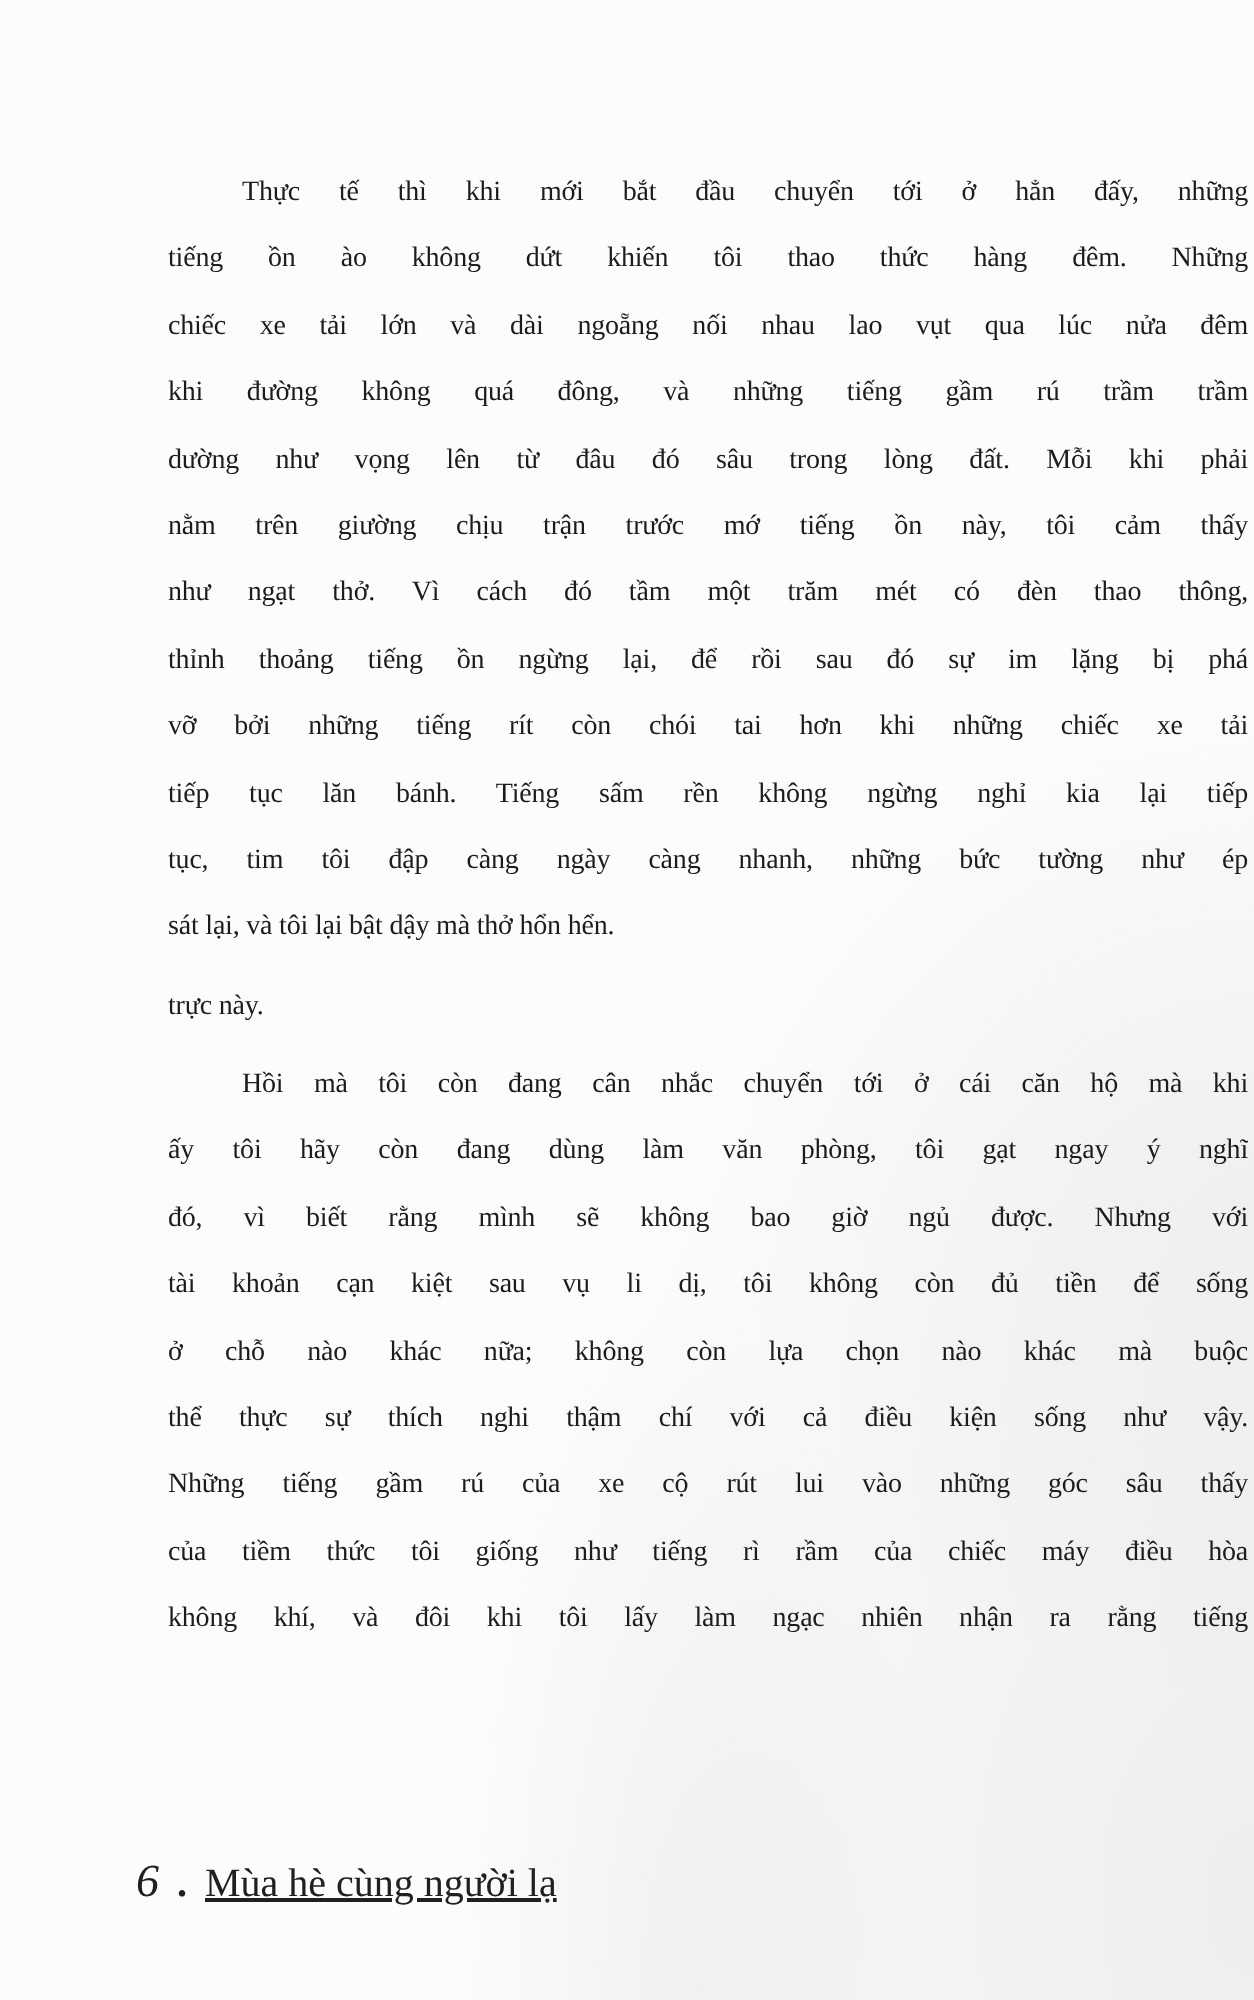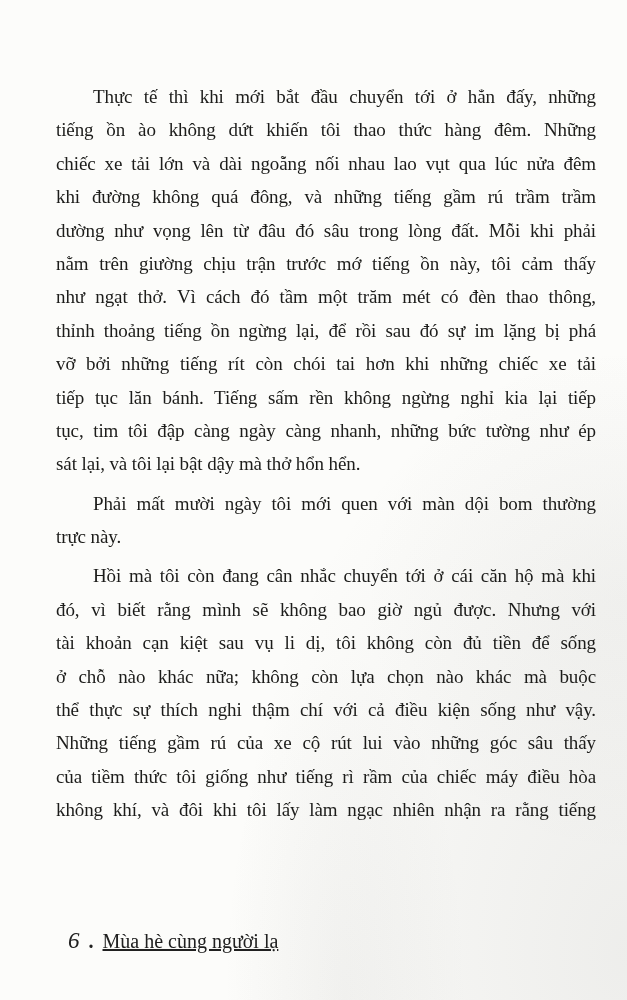--- a/index.html
+++ b/index.html
@@ -17,25 +17,25 @@
     height: 1000px;
     overflow: hidden;
     background:
       radial-gradient(ellipse at 100% 95%, rgba(110,110,105,0.10), transparent 45%),
       radial-gradient(ellipse at 100% 60%, rgba(120,120,115,0.05), transparent 30%),
       radial-gradient(ellipse at 55% 100%, rgba(120,120,115,0.06), transparent 25%),
       #fcfcfa;
   }
   .text-block {
     position: absolute;
-    left: 56px;
+    left: 84px;
     top: 80px;
     width: 540px;
     color: #1c1c1a;
-    font-size: 19px;
+    font-size: 14px;
     line-height: 33.4px;
     letter-spacing: -0.1px;
   }
   .para {
     margin: 0 0 6px 0;
   }
   .para:last-child {
     margin-bottom: 3px;
   }
   .line {
@@ -88,25 +88,25 @@
         <div class="line">dường như vọng lên từ đâu đó sâu trong lòng đất. Mỗi khi phải</div>
         <div class="line">nằm trên giường chịu trận trước mớ tiếng ồn này, tôi cảm thấy</div>
         <div class="line">như ngạt thở. Vì cách đó tầm một trăm mét có đèn thao thông,</div>
         <div class="line">thỉnh thoảng tiếng ồn ngừng lại, để rồi sau đó sự im lặng bị phá</div>
         <div class="line">vỡ bởi những tiếng rít còn chói tai hơn khi những chiếc xe tải</div>
         <div class="line">tiếp tục lăn bánh. Tiếng sấm rền không ngừng nghỉ kia lại tiếp</div>
         <div class="line">tục, tim tôi đập càng ngày càng nhanh, những bức tường như ép</div>
         <div class="line last">sát lại, và tôi lại bật dậy mà thở hổn hển.</div>
       </div>
       <div class="para">
-        <div class="line first">Phải mất mười ngày tôi mới quen với màn dội bom thường</div>
         <div class="line last">trực này.</div>
       </div>
       <div class="para">
         <div class="line first">Hồi mà tôi còn đang cân nhắc chuyển tới ở cái căn hộ mà khi</div>
+        <div class="line">ấy tôi hãy còn đang dùng làm văn phòng, tôi gạt ngay ý nghĩ</div>
         <div class="line">đó, vì biết rằng mình sẽ không bao giờ ngủ được. Nhưng với</div>
         <div class="line">tài khoản cạn kiệt sau vụ li dị, tôi không còn đủ tiền để sống</div>
         <div class="line">ở chỗ nào khác nữa; không còn lựa chọn nào khác mà buộc</div>
         <div class="line">thể thực sự thích nghi thậm chí với cả điều kiện sống như vậy.</div>
         <div class="line">Những tiếng gầm rú của xe cộ rút lui vào những góc sâu thấy</div>
         <div class="line">của tiềm thức tôi giống như tiếng rì rầm của chiếc máy điều hòa</div>
         <div class="line">không khí, và đôi khi tôi lấy làm ngạc nhiên nhận ra rằng tiếng</div>
       </div>
     </div>
 

